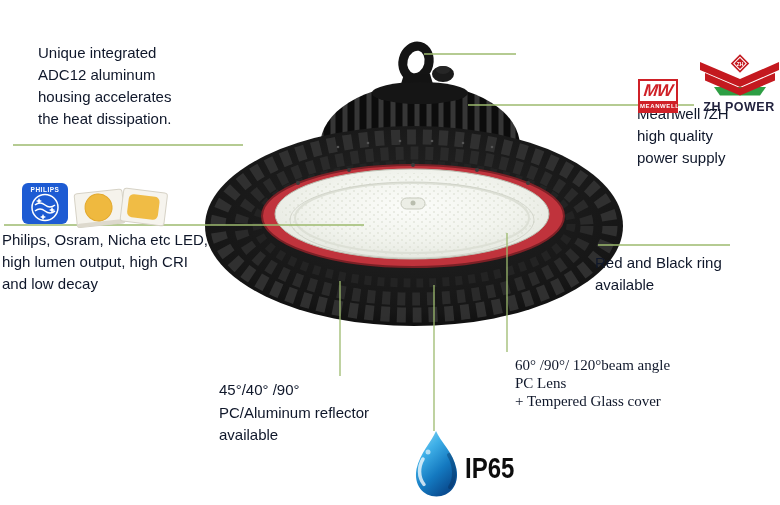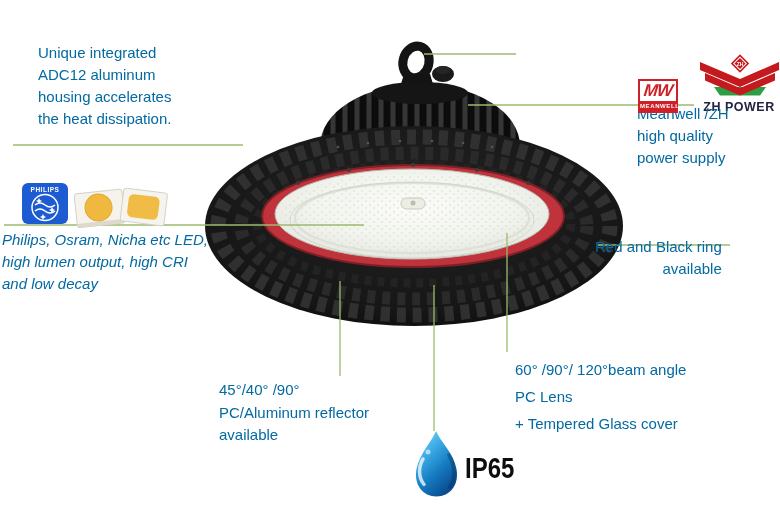--- a/index.html
+++ b/index.html
@@ -1,20 +1,20 @@
 <!DOCTYPE html>
 <html><head>
 <meta charset="utf-8">
 <style>
   html,body{margin:0;padding:0;background:#fff;}
   .stage{position:relative;width:780px;height:505px;background:#ffffff;overflow:hidden;
          font-family:"Liberation Sans",sans-serif;}
   .layer{position:absolute;left:0;top:0;}
-  .note{position:absolute;font-size:15px;line-height:22px;color:#0369a1;white-space:pre-line;z-index:2;}
-  .note.beam{line-height:27px;}
+  .note{position:absolute;font-size:15px;line-height:22px;color:#0f172a;white-space:pre-line;z-index:2;}
+  .note.beam{line-height:18px;font-family:Liberation Serif, serif;}
   .note.reflector{line-height:22.5px;}
   .ip65{position:absolute;left:465px;top:451px;font-size:30px;font-weight:bold;color:#0d0d0d;
         transform:scaleX(.8);transform-origin:left top;z-index:2;letter-spacing:0;}
   .mw-logo{position:absolute;left:638px;top:79px;width:40px;height:34px;background:#fff;
            border:2.5px solid #cf2027;box-sizing:border-box;z-index:3;}
   .mw-abbr{font-style:italic;font-weight:bold;font-size:17px;color:#cf2027;text-align:center;
            line-height:20px;letter-spacing:-1px;transform:skewX(-6deg);}
   .mw-bar{position:absolute;left:0;right:0;bottom:0;height:10px;background:#cf2027;color:#fff;
           font-size:6px;font-weight:bold;text-align:center;line-height:10px;letter-spacing:.6px;}
   svg text{font-family:"Liberation Sans",sans-serif;}
@@ -152,24 +152,24 @@
     </g>
   </svg>
 
   <div class="note" style="left:38px;top:42px;">Unique integrated
 ADC12 aluminum
 housing accelerates
 the heat dissipation.</div>
   <div class="note" style="left:637px;top:103px;">Meanwell /ZH
 high quality
 power supply</div>
-  <div class="note" style="left:2px;top:229px;font-style:italic;">Philips, Osram, Nicha etc LED,
+  <div class="note" style="left:2px;top:229px;">Philips, Osram, Nicha etc LED,
 high lumen output, high CRI
 and low decay</div>
-  <div class="note" style="left:595px;top:236px;text-align:right;">Red and Black ring
+  <div class="note" style="left:595px;top:252px;">Red and Black ring
 available</div>
   <div class="note reflector" style="left:219px;top:379px;">45°/40° /90°
 PC/Aluminum reflector
 available</div>
   <div class="note beam" style="left:515px;top:356px;">60° /90°/ 120°beam angle
 PC Lens
 + Tempered Glass cover</div>
   <div class="ip65">IP65</div>
 
   <div class="mw-logo">

